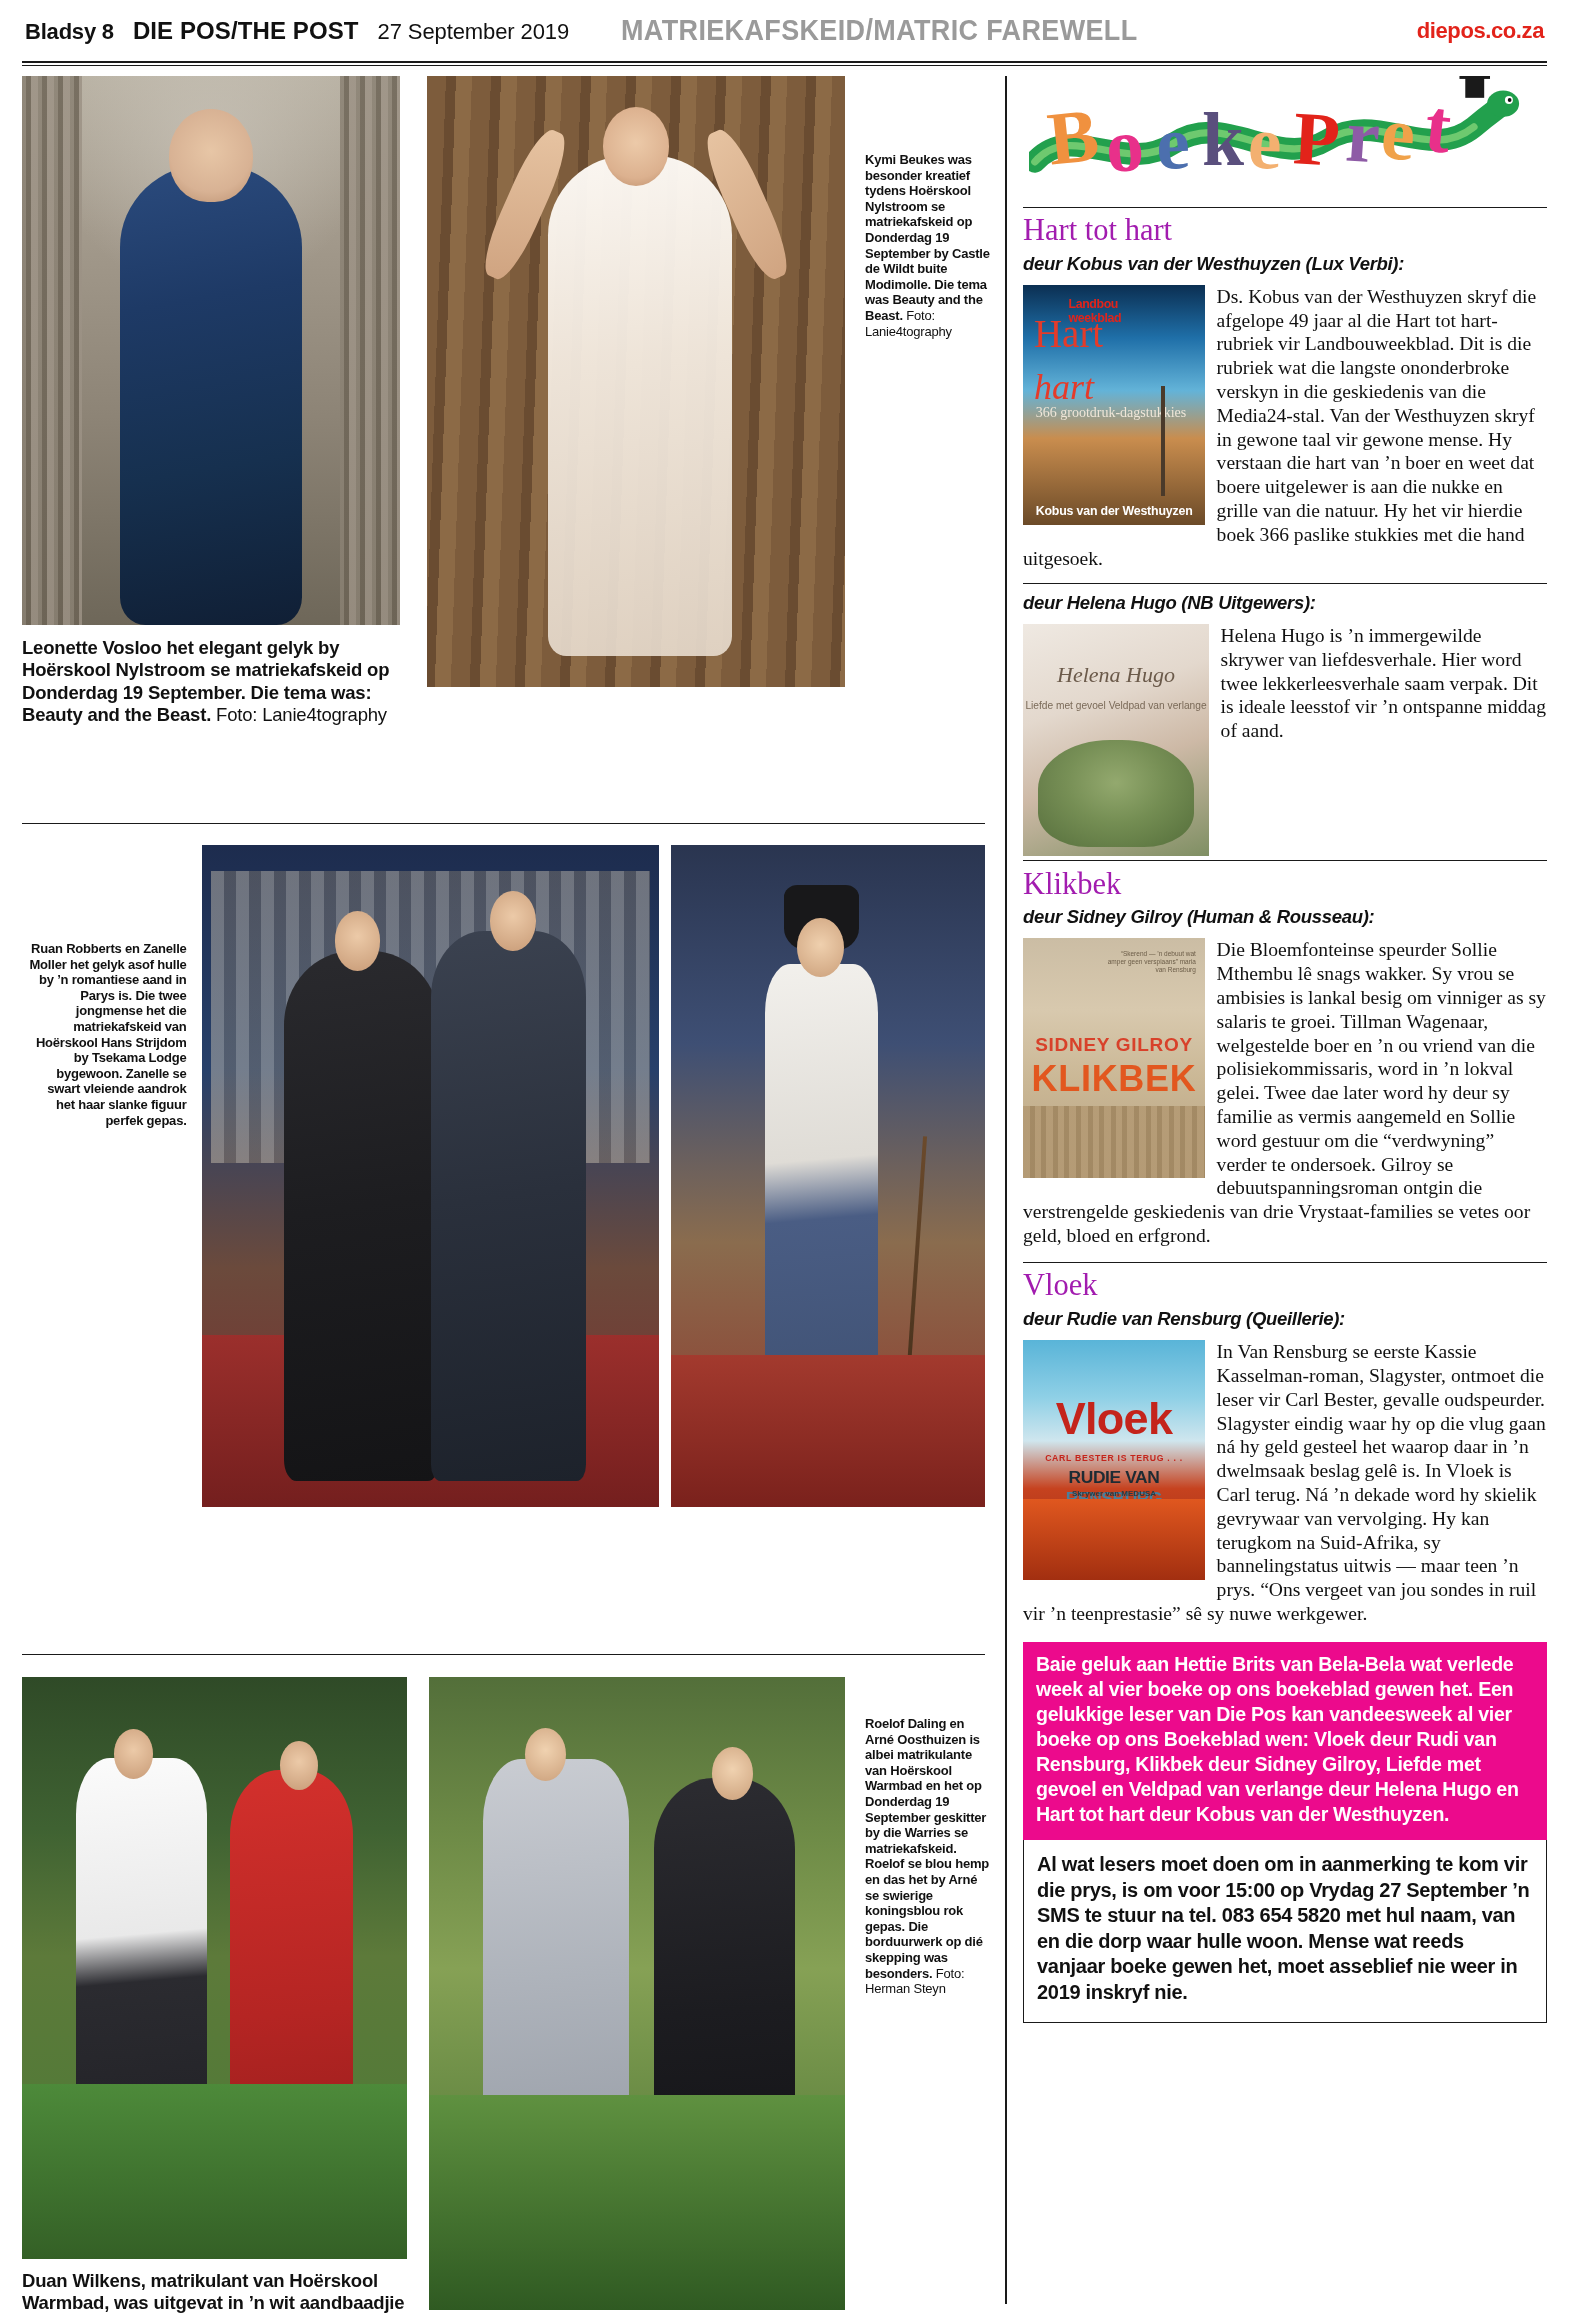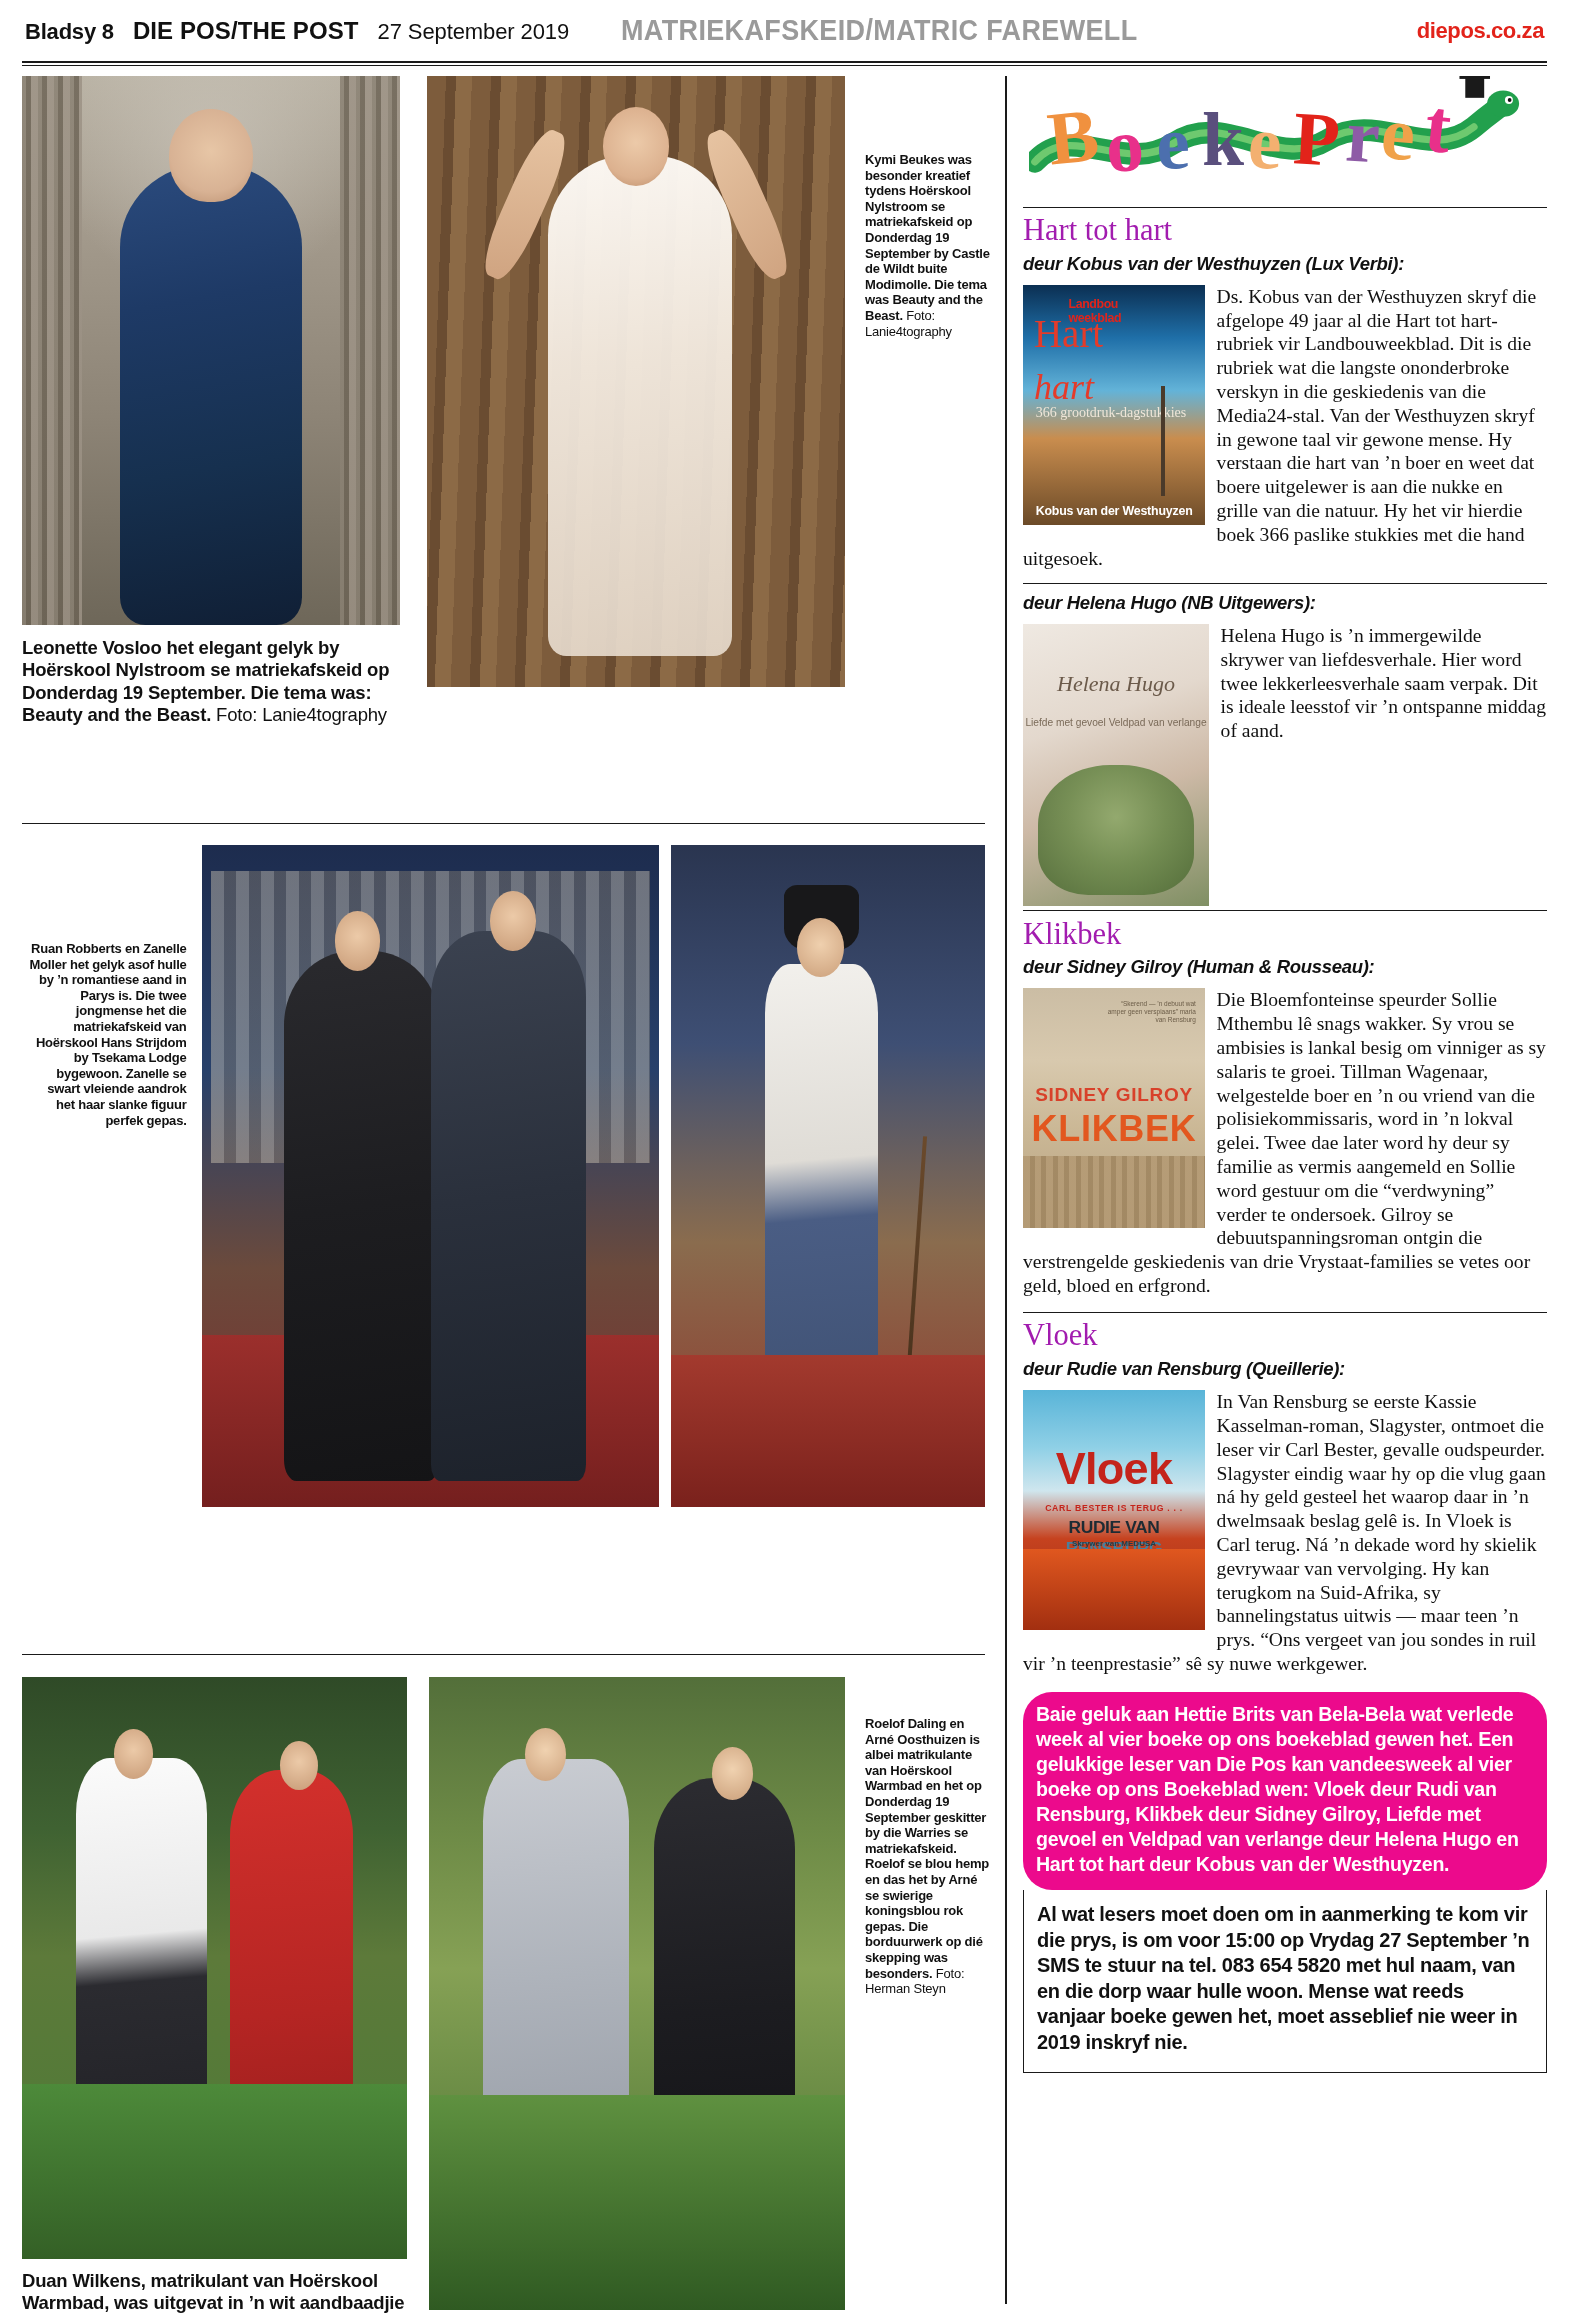--- a/index.html
+++ b/index.html
@@ -71,21 +71,20 @@
     line-height:1.215; text-align:left;
   }
   .bk-flow { }
   .bk-cover { float:left; margin:0 11.6px 4.4px 0; background:#222; }
 
   
   .promo {
     background:#ec0a8c; color:#ffffff; font-weight:bold;
     font-size:19.6px; line-height:1.28; letter-spacing:-0.3px;
     padding:10.2px 13px 13px 13px;
-    border-radius:29px;
   }
   .closing {
     border:1.8px solid #1a1a1a; border-top:0;
     font-weight:bold; font-size:20px; line-height:1.28;
     letter-spacing:-0.3px; padding:11.6px 13px 16px 13px;
   }
 
   
   .ph-p1 { background:
       radial-gradient(ellipse 60% 40% at 50% 12%, rgba(210,205,195,.55), transparent 70%),
@@ -343,21 +342,21 @@
       <div class="t3">366 grootdruk-dagstukkies</div>
       <div class="mill"></div>
       <div class="au">Kobus van der Westhuyzen</div>
     </div>
     <div class="bk-body">Ds. Kobus van der Westhuyzen skryf die afgelope 49 jaar al die Hart tot hart-rubriek vir Landbouweekblad. Dit is die rubriek wat die langste ononderbroke verskyn in die geskiedenis van die Media24-stal. Van der Westhuyzen skryf in gewone taal vir gewone mense. Hy verstaan die hart van ’n boer en weet dat boere uitgelewer is aan die nukke en grille van die natuur. Hy het vir hierdie boek 366 paslike stukkies met die hand uitgesoek.</div>
   </div>
 
   <hr class="sec-rule" style="clear:both; margin-top:13px;">
   <div class="bk-author">deur Helena Hugo (NB Uitgewers):</div>
   <div class="bk-flow">
-    <div class="bk-cover cov cov-liefde" style="width:186px; height:282px;">
+    <div class="bk-cover cov cov-liefde" style="width:186px; height:232px;">
       <div class="hn">Helena Hugo</div>
       <div class="sub">Liefde met gevoel Veldpad van verlange</div>
       <div class="bq"></div>
     </div>
     <div class="bk-body">Helena Hugo is ’n immergewilde skrywer van liefdesverhale. Hier word twee lekkerleesverhale saam verpak. Dit is ideale leesstof vir ’n ontspanne middag of aand.</div>
   </div>
 
   <hr class="sec-rule" style="clear:both; margin-top:16px;">
   <div class="bk-title">Klikbek</div>
   <div class="bk-author">deur Sidney Gilroy (Human &amp; Rousseau):</div>

